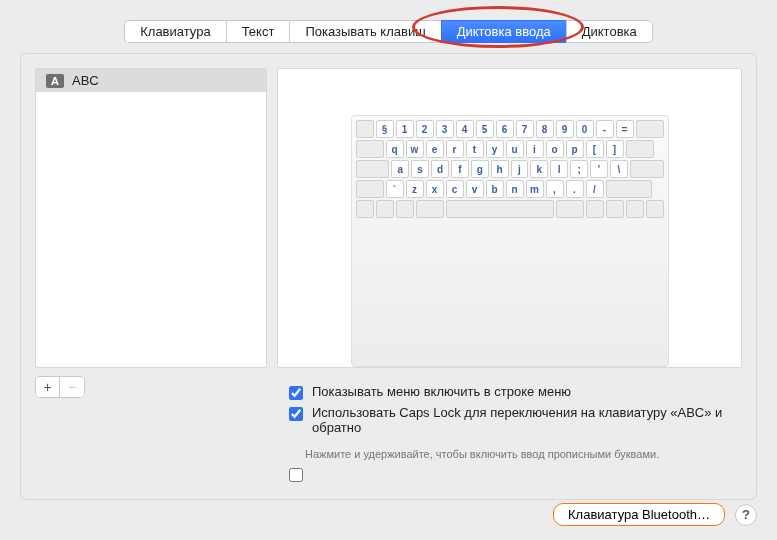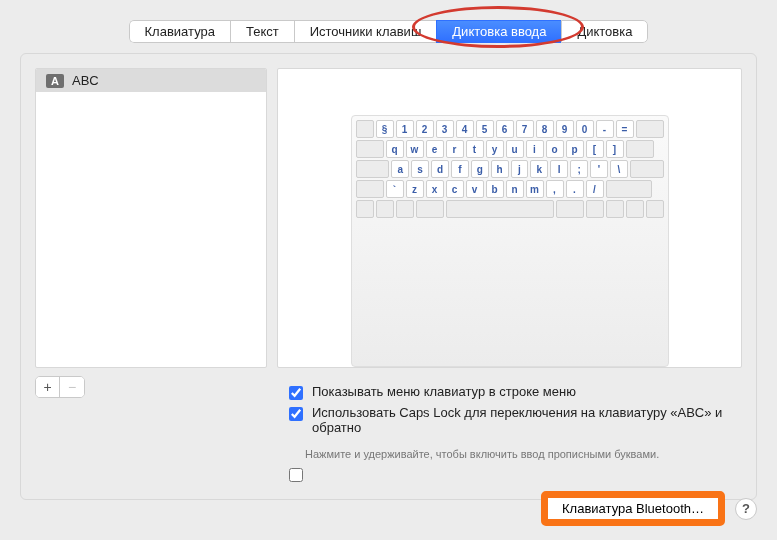--- a/index.html
+++ b/index.html
@@ -145,22 +145,22 @@
   .bottom {
     position: absolute;
     right: 20px;
     bottom: 14px;
     display: flex;
     gap: 10px;
     align-items: center;
   }
   .btn {
     background: #fff;
-    border: 7px solid #f97316;
-    border-radius: 5px;
+    border: 1px solid #f97316;
+    border-radius: 10px;
     padding: 3px 14px;
     font-size: 13px;
     font-family: inherit;
     cursor: default;
   }
   .help {
     width: 22px; height: 22px;
     border: 1px solid #c9c9c9;
     border-radius: 50%;
     background: #fff;
@@ -196,21 +196,21 @@
   .w25 { width: 46px; }
   .wspace { flex: 1; }
 </style>
 </head>
 <body>
 
 <div class="tabbar">
   <div class="seg">
     <button>Клавиатура</button>
     <button>Текст</button>
-    <button>Источники клавиш</button>
+    <button>Показывать клавиш</button>
     <button class="active">Диктовка ввода</button>
     <button>Диктовка</button>
   </div>
   <div class="callout" style="left:412px; top:6px; width:172px; height:42px;"></div>
 </div>
 
 <div class="panel">
   <div class="cols">
     <div class="sidebar">
       <div class="src-item selected">
@@ -302,21 +302,21 @@
   </div>
 
   <div class="addremove">
     <button>+</button>
     <button>−</button>
   </div>
 
   <div class="options">
     <div class="opt-row">
       <input type="checkbox" checked="" style="">
-      <span>Показывать меню клавиатур в строке меню</span>
+      <span>Показывать меню включить в строке меню</span>
     </div>
     <div class="opt-row">
       <input type="checkbox" checked="" style="">
       <span style="max-width:430px">Использовать Caps Lock для переключения на клавиатуру «ABC» и обратно</span>
     </div>
     <div class="hint">Нажмите и удерживайте, чтобы включить ввод прописными буквами.</div>
     <div class="opt-row">
       <input type="checkbox" style="">
     </div>
   </div>

